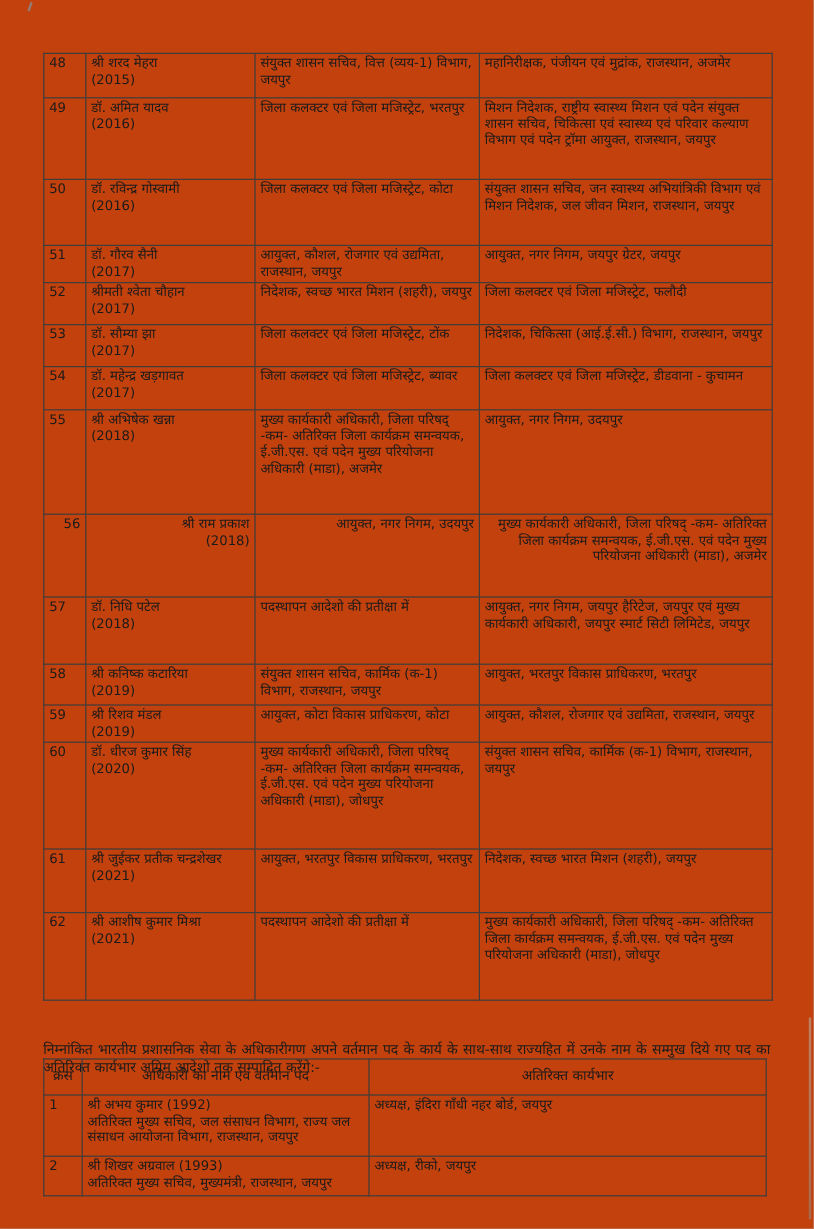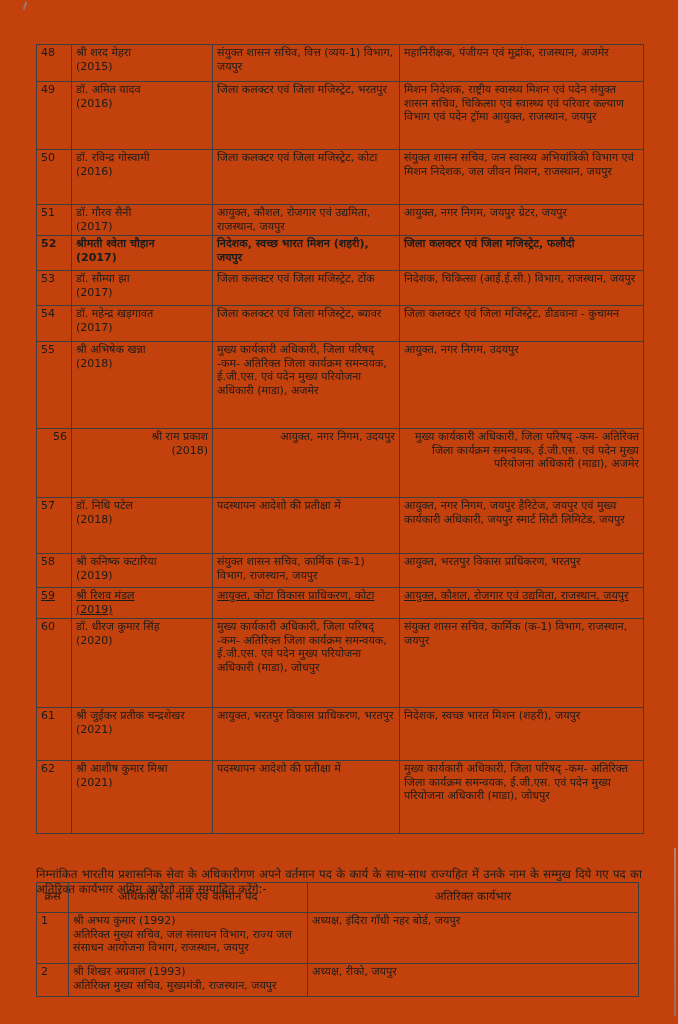--- a/index.html
+++ b/index.html
@@ -48,28 +48,28 @@
     border:1.5px solid #2e2e2e;
   }
   .t1 col.c-sno     { width:35px; }
   .t1 col.c-name    { width:141px; }
   .t1 col.c-current { width:187px; }
   .t1 col.c-addl    { width:244px; }
   .t1 tbody tr:nth-child(1)  { height:37px; }
   .t1 tbody tr:nth-child(2)  { height:68px; }
   .t1 tbody tr:nth-child(3)  { height:55px;padding-left:26px; }
   .t1 tbody tr:nth-child(4)  { height:25px; }
-  .t1 tbody tr:nth-child(5)  { height:35px;font-weight:bold; }
+  .t1 tbody tr:nth-child(5)  { height:35px; }
   .t1 tbody tr:nth-child(6)  { height:35px;margin-top:30px; }
   .t1 tbody tr:nth-child(7)  { height:36px;margin-left:15px; }
   .t1 tbody tr:nth-child(8)  { height:87px; }
   .t1 tbody tr:nth-child(9)  { height:69px;text-align:right; }
   .t1 tbody tr:nth-child(10) { height:56px; }
   .t1 tbody tr:nth-child(11) { height:34px;padding-left:27px; }
-  .t1 tbody tr:nth-child(12) { height:31px;text-decoration:underline; }
+  .t1 tbody tr:nth-child(12) { height:31px; }
   .t1 tbody tr:nth-child(13) { height:89px; }
   .t1 tbody tr:nth-child(14) { height:53px; }
   .t1 tbody tr:nth-child(15) { height:73px; }
   
   .para {
     position:absolute; left:36px; top:867px;
     width:606px;
     margin:0;
     font-size:11.6px;
     line-height:15px;

